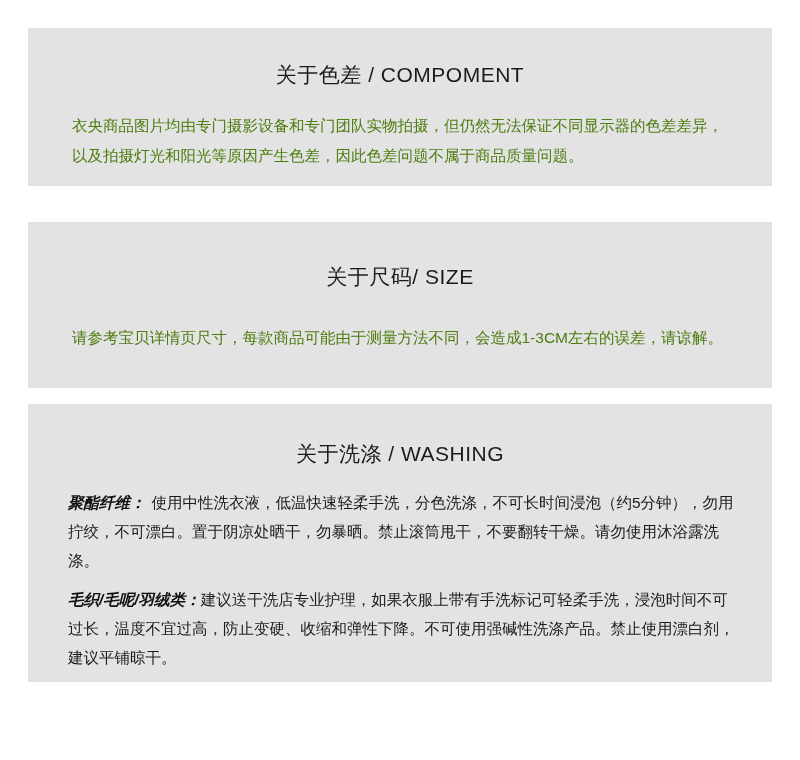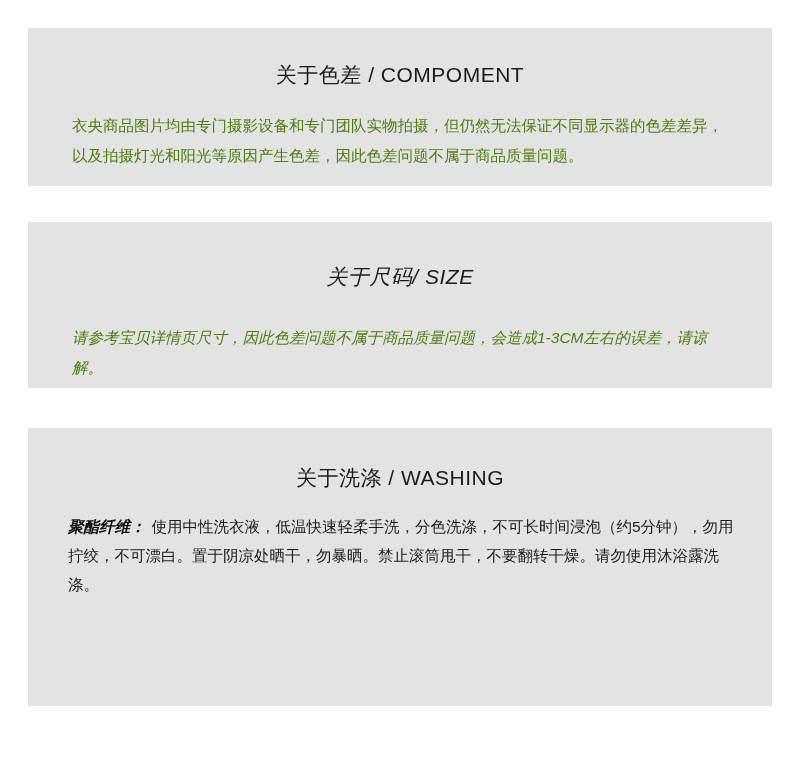--- a/index.html
+++ b/index.html
@@ -27,24 +27,23 @@
     background: #e3e3e3;
     box-sizing: border-box;
   }
   #section-color {
     top: 28px;
     height: 158px;
   }
   #section-size {
     top: 222px;
     height: 166px;
-    font-style: italic;
   }
   #section-washing {
-    top: 428px;
+    top: 404px;
     height: 278px;
   }
   .sec-title {
     text-align: center;
     font-size: 21px;
     font-weight: 400;
     color: #1b1b1b;
     letter-spacing: 0.5px;
   }
   #section-color .sec-title { padding-top: 33px; }
@@ -89,25 +88,28 @@
 
 <div class="page">
 
   <div class="section" id="section-color">
     <div class="sec-title">关于色差 / COMPOMENT</div>
     <div class="sec-body">衣央商品图片均由专门摄影设备和专门团队实物拍摄，但仍然无法保证不同显示器的色差差异，以及拍摄灯光和阳光等原因产生色差，因此色差问题不属于商品质量问题。</div>
   </div>
 
   <div class="section" id="section-size">
     <div class="sec-title">关于尺码/ SIZE</div>
-    <div class="sec-body">请参考宝贝详情页尺寸，因此色差问题不属于商品质量问题，会造成1-3CM左右的误差，请谅解。</div>
+    <div class="sec-body">请参考宝贝详情页尺寸，每款商品可能由于测量方法不同，会造成1-3CM左右的误差，请谅解。</div>
   </div>
 
   <div class="section" id="section-washing">
     <div class="sec-title">关于洗涤 / WASHING</div>
     <div class="wash-list">
       <div class="wash-item">
         <span class="wash-label">聚酯纤维：</span><span class="nowrap-space"></span><span class="wash-text">使用中性洗衣液，低温快速轻柔手洗，分色洗涤，不可长时间浸泡（约5分钟），勿用拧绞，不可漂白。置于阴凉处晒干，勿暴晒。禁止滚筒甩干，不要翻转干燥。请勿使用沐浴露洗涤。</span>
       </div>
+      <div class="wash-item">
+        <span class="wash-label">毛织/毛呢/羽绒类：</span><span class="wash-text">建议送干洗店专业护理，如果衣服上带有手洗标记可轻柔手洗，浸泡时间不可过长，温度不宜过高，防止变硬、收缩和弹性下降。不可使用强碱性洗涤产品。禁止使用漂白剂，建议平铺晾干。</span>
+      </div>
     </div>
   </div>
 
 </div>
 
 </body></html>

